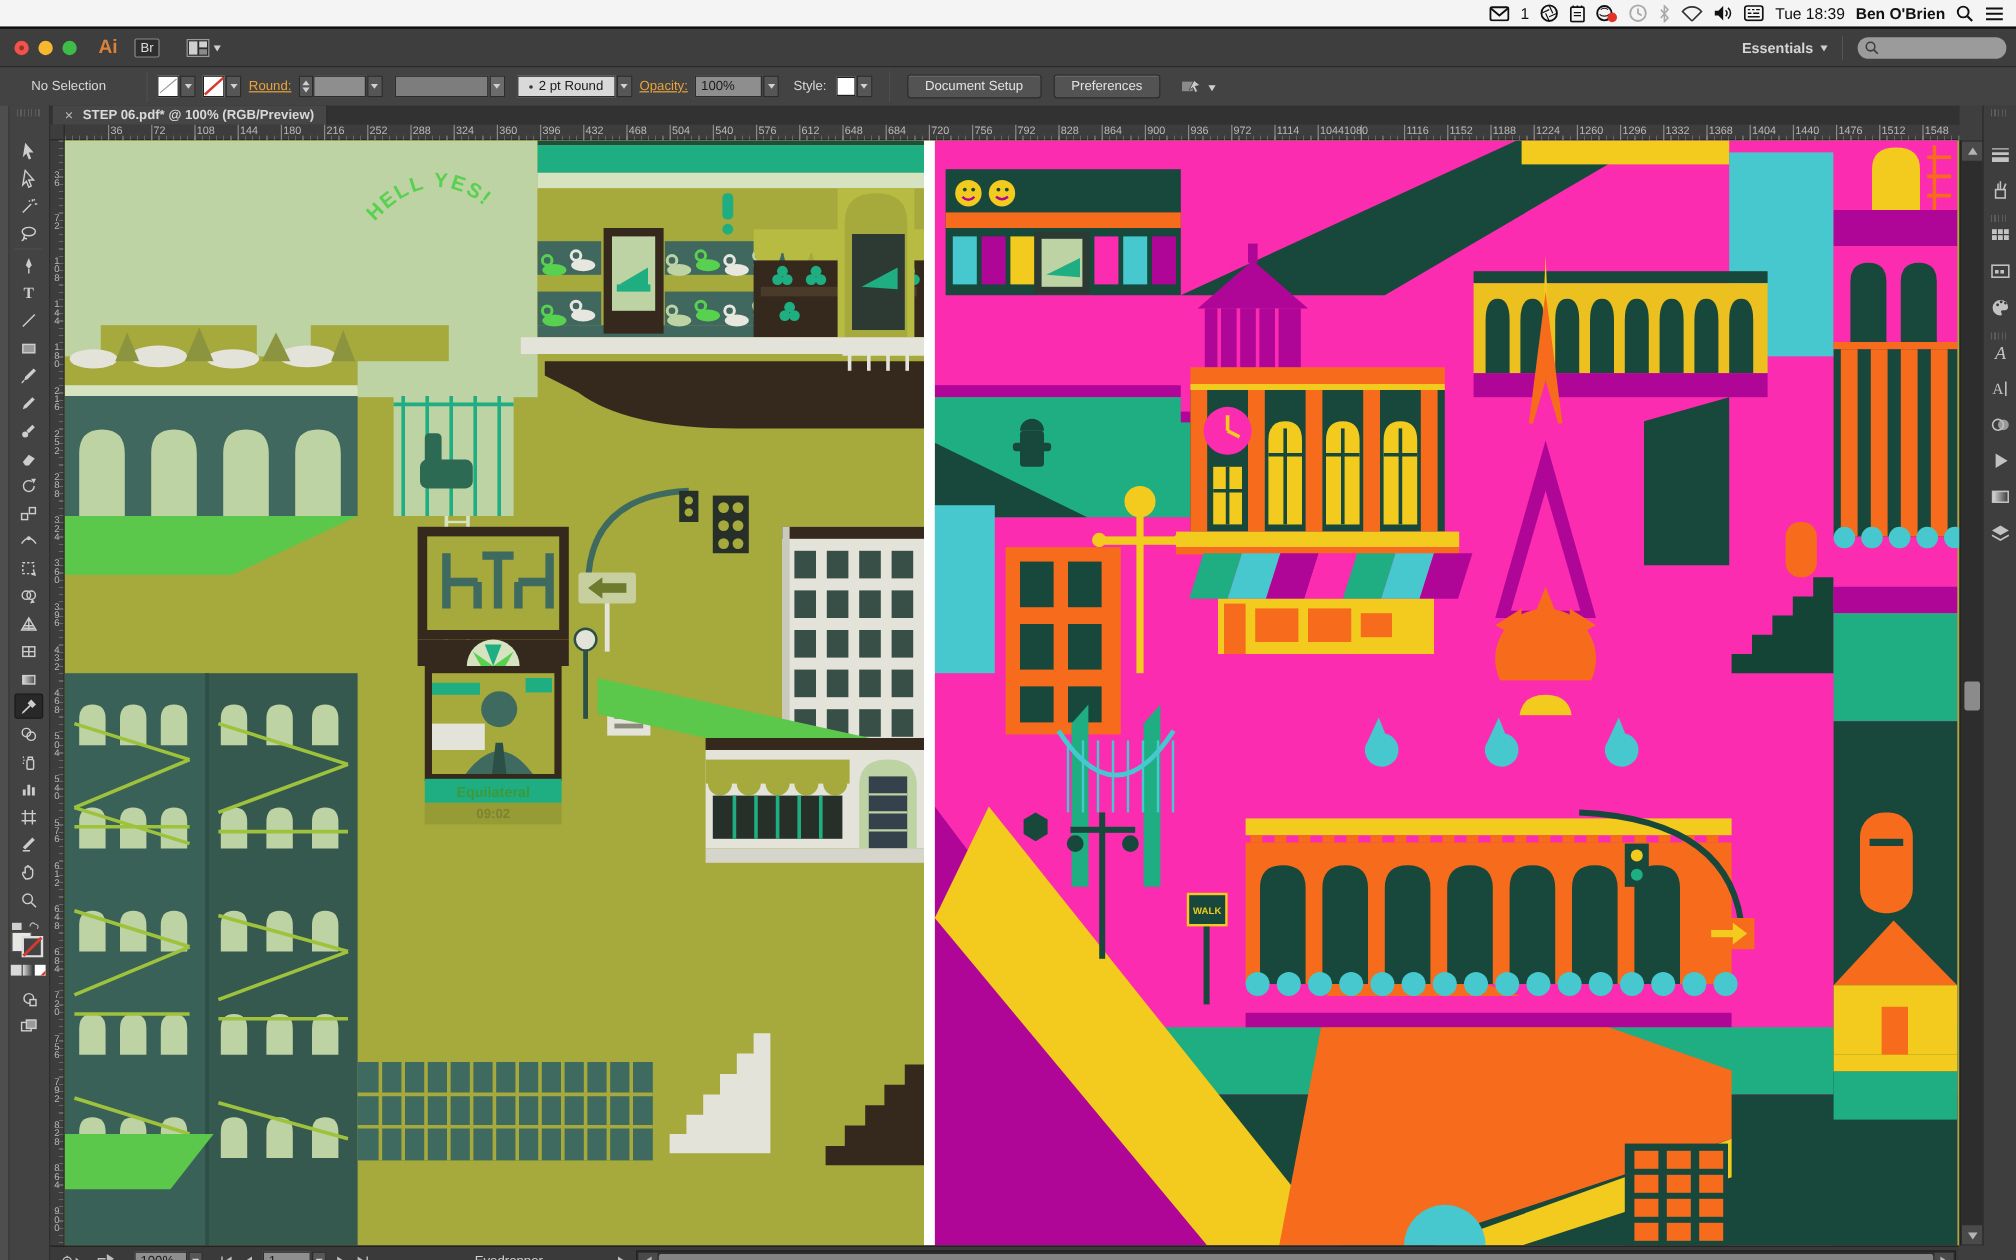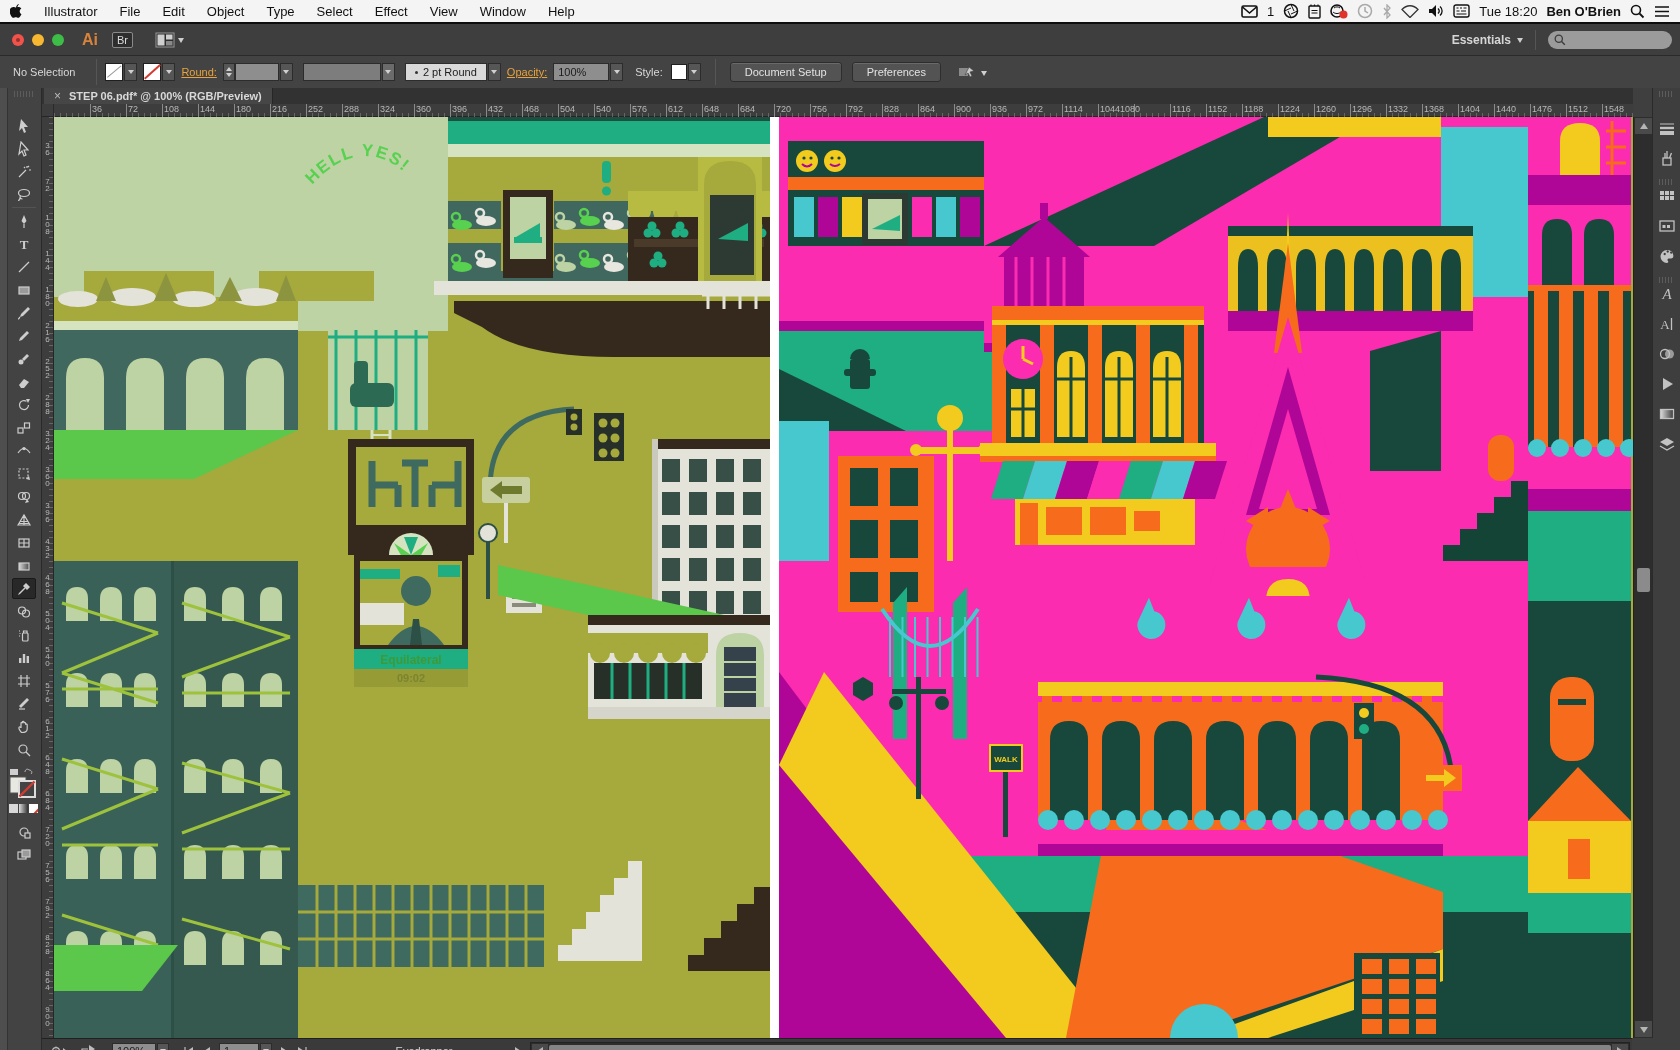--- a/index.html
+++ b/index.html
@@ -86,38 +86,20 @@
   #tool-display{width:180px;text-align:center;color:#d2d2d2}
   #hscroll{flex:1;height:18px;background:#2d2d2d;border:1px solid #222;position:relative;margin:0 2px}
   #hscroll .hthumb{position:absolute;left:18px;top:2px;right:18px;height:12px;background:#848484;border-radius:2px}
   #hscroll .hb{position:absolute;top:1px;width:16px;height:14px;background:#4a4a4a;display:flex;align-items:center;justify-content:center}
   #sb-corner{position:absolute;left:1632px;top:1038px;width:48px;height:12px;background:#3e3e3e}
 </style>
 </head>
 <body>
 
 <div id="menubar">
-  <div id="menu-left">
-    <span class="micon" style="padding:0 10px">
-      <svg width="13" height="15" viewBox="0 0 13 15">
-          <path fill="#111" d="M10.8 8c0-2 1.7-3 1.8-3.1-1-1.4-2.5-1.6-3-1.6-1.3-.1-2.5.7-3.1.7-.6 0-1.6-.7-2.7-.7C2.4 3.3 1 4.1.3 5.4c-1.4 2.4-.4 6 1 8 .7 1 1.5 2 2.5 2 1 0 1.4-.6 2.6-.6s1.6.6 2.7.6 1.8-1 2.5-2c.8-1.1 1.1-2.2 1.1-2.3-.1 0-2-.8-2-3.1zM8.9 1.8C9.5 1.1 9.9.2 9.8-.7 9 .3 8.1.9 7.6 1.6 7 2.3 6.6 3.2 6.7 4.1c1 .1 1.7-.5 2.2-2.3z" transform="scale(.9)"></path>
-        </svg>
-    </span>
-
-  <span class="mitem">Illustrator</span>
-      <span class="mitem">File</span>
-      <span class="mitem">Edit</span>
-      <span class="mitem">Object</span>
-      <span class="mitem">Type</span>
-      <span class="mitem">Select</span>
-      <span class="mitem">Effect</span>
-      <span class="mitem">View</span>
-      <span class="mitem">Window</span>
-      <span class="mitem">Help</span>
-    </div>
   <div id="menu-right">
     <span class="micon">
         <svg width="17" height="13" viewBox="0 0 17 13">
           <rect x="1" y="1" width="15" height="11" rx="1.5" fill="none" stroke="#111" stroke-width="1.6"></rect>
           <path d="M1.5 2l7 6 7-6" stroke="#111" stroke-width="1.6" fill="none"></path>
         </svg>
       </span>
     <span>1</span>
     <span class="micon">
         <svg width="16" height="16" viewBox="0 0 16 16">
@@ -159,21 +141,21 @@
           <path class="f" d="M1 5h3l4-4v12L4 9H1z" fill="#111"></path>
           <path d="M10 4.5c1.5 1.5 1.5 3.5 0 5M12 2.5c2.8 2.5 2.8 6.5 0 9" stroke="#111" stroke-width="1.3" fill="none"></path>
         </svg>
       </span>
     <span class="micon">
         <svg width="17" height="14" viewBox="0 0 17 14">
           <rect x="1" y="1" width="15" height="12" rx="2" stroke="#111" stroke-width="1.4" fill="none"></rect>
           <path d="M3.5 4h2M7 4h2M10.5 4h3M3.5 7h3M8 7h5M3.5 10h10" stroke="#111" stroke-width="1.2"></path>
         </svg>
       </span>
-    <span>Tue 18:20</span>
+    <span>Tue 18:39</span>
     <span style="font-weight:bold">Ben O'Brien</span>
     <span class="micon">
         <svg width="15" height="15" viewBox="0 0 15 15">
           <circle cx="6" cy="6" r="4.5" stroke="#111" stroke-width="1.6" fill="none"></circle>
           <path d="M9.5 9.5l4 4" stroke="#111" stroke-width="1.8"></path>
         </svg>
       </span>
     <span class="micon">
         <svg width="16" height="13" viewBox="0 0 16 13">
           <path d="M1 2h14M1 6.5h14M1 11h14" stroke="#111" stroke-width="1.7"></path>
@@ -209,21 +191,21 @@
   <div id="app-search">
     <svg width="12" height="12" viewBox="0 0 15 15">
         <circle cx="6" cy="6" r="4.5" stroke="#3c3c3c" stroke-width="1.6" fill="none"></circle>
         <path d="M9.5 9.5l4 4" stroke="#3c3c3c" stroke-width="1.8"></path>
       </svg>
     <input style="background: none; border: none; outline: none; width: 100px;" placeholder="">
   </div>
 </div>
 
 <div id="controlbar">
-  <span style="padding:0 13px">No Selection</span>
+  <span style="padding:0 26px">No Selection</span>
   <span class="csep"></span>
   <span class="swatch">
       <span style="position:absolute;left:1px;top:13px;width:18px;height:1px;background:#999;transform:rotate(-40deg);transform-origin:0 0"></span>
     </span>
   <span class="ddbtn"></span>
   <span style="width:6px"></span>
   <span class="swatch">
       <span style="position:absolute;left:0px;top:14px;width:21px;height:2px;background:#d23b2f;transform:rotate(-42deg);transform-origin:0 0"></span>
     </span>
   <span class="ddbtn"></span>

